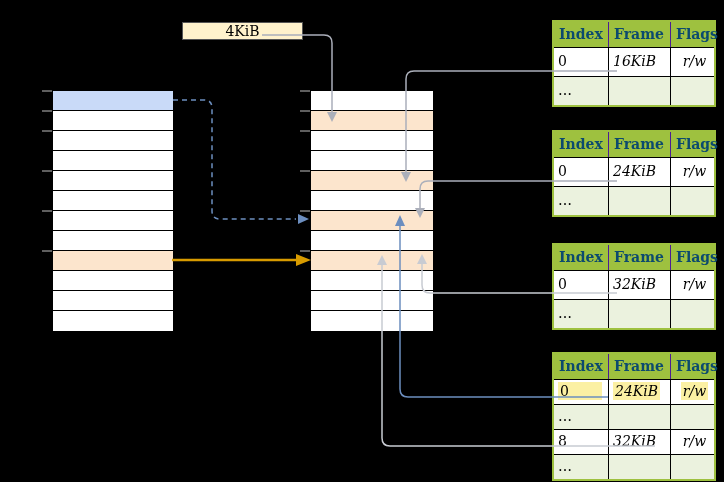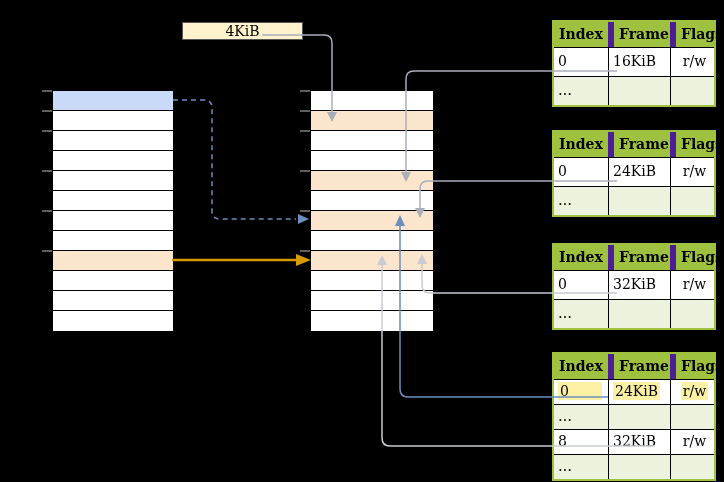--- a/index.html
+++ b/index.html
@@ -25,24 +25,24 @@
   
   .sizebox{position:absolute;left:182px;top:22px;width:121px;height:18px;
     background:var(--label-cream);border:1px solid #555;box-sizing:border-box;
     text-align:center;font-size:14px;line-height:16px;color:#000;}
 
   
   .ptable{position:absolute;width:164px;border:2px solid var(--table-green);
     box-sizing:border-box;background:#fff;font-size:14px;}
   .trow{display:flex;}
   .thead{background:var(--table-green);}
-  .th{box-sizing:border-box;color:#000000;font-weight:bold;height:25px;line-height:24px;padding-left:5px;}
-  .th + .th{border-left:6px solid #4c1d95;}
+  .th{box-sizing:border-box;color:#0c4a6e;font-weight:bold;height:25px;line-height:24px;padding-left:5px;}
+  .th + .th{border-left:1px solid #4c1d95;}
   .td{box-sizing:border-box;color:#000;line-height:26px;padding-left:4px;height:28px;}
-  .td + .td{border-left:1px solid #000;}
+  .td + .td{border-left:1px solid #000;font-style:italic;}
   .trow.body{border-top:1px solid #000;}
   .trow.greenrow{background:var(--row-green);}
   .c0{width:54px;}.c1{width:62px;}.c2{width:44px;flex:1;text-align:center;}
   .t4 .td{height:24px;line-height:22px;}
   .hl{background:var(--hl-yellow);display:inline-block;padding:0 2px;line-height:18px;}
   .hl.wide{min-width:40px;}
 
   
   #overlay{position:absolute;left:0;top:0;pointer-events:none;}
 </style>

